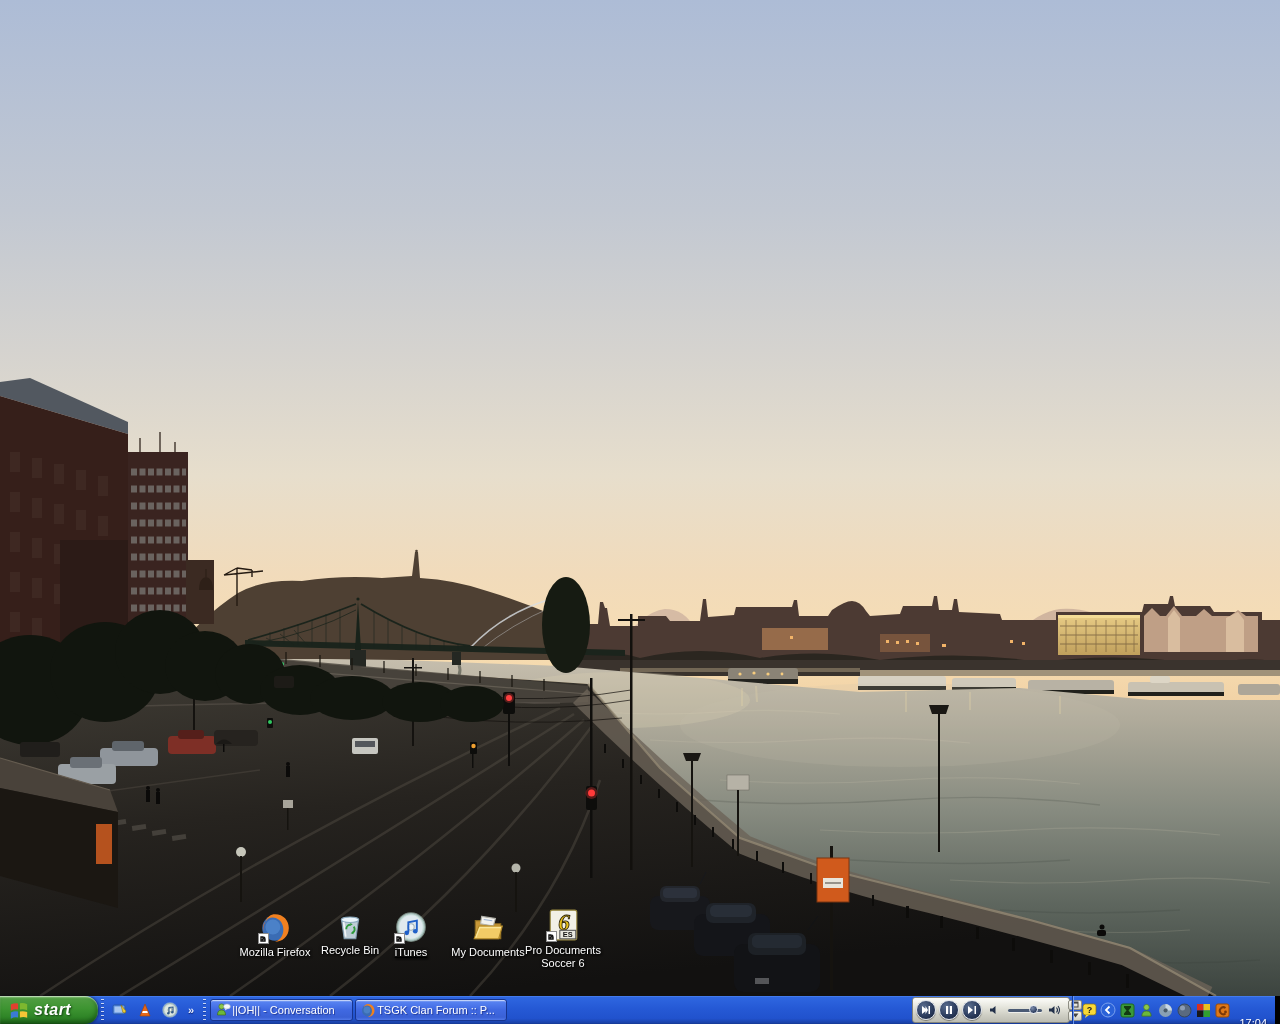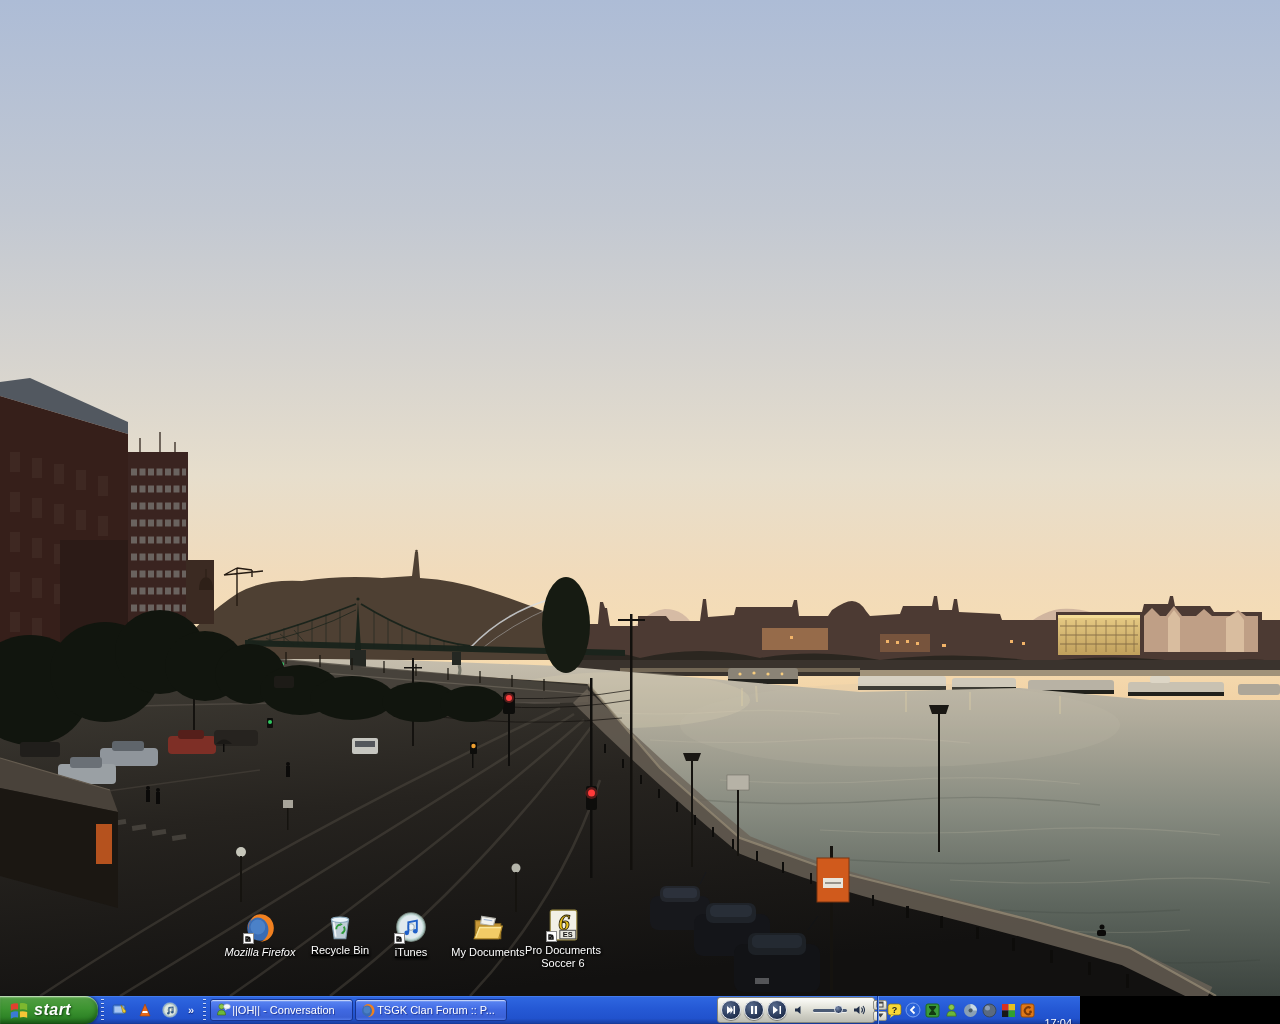--- a/index.html
+++ b/index.html
@@ -14,21 +14,21 @@
 
   
   .desk-icon { position:absolute; width:84px; text-align:center; cursor:default; }
   .desk-icon .glyph { position:relative; width:34px; height:34px; margin:0 auto; }
   .desk-icon .glyph svg { display:block; }
   .desk-icon .shortcut-arrow { position:absolute; left:0; bottom:0; }
   .desk-icon .lbl { margin-top:2px; font-size:11px; line-height:13px; color:#ffffff;
       text-shadow: 1px 1px 2px rgba(0,0,0,.95), 0 0 3px rgba(0,0,0,.85); }
 
   
-  #taskbar { position:absolute; left:0; top:996px; width:1080px; height:28px;
+  #taskbar { position:absolute; left:0; top:996px; width:1275px; height:28px;
       background:linear-gradient(180deg,#4e86f4 0%,#2e66e0 5%,#2559d5 45%,#2152cd 80%,#1a41a8 96%,#15378f 100%);
       display:flex; align-items:center; }
 
   #start-btn { width:98px; height:28px; flex:0 0 auto; display:flex; align-items:center; gap:5px;
       padding-left:9px; border-radius:0 13px 13px 0;
       background:linear-gradient(180deg,#8ec87e 0%,#4f9c41 10%,#3d9431 45%,#2f8527 75%,#236b1d 95%,#1c5518 100%);
       box-shadow: inset 0 1px 1px rgba(255,255,255,.5), inset -2px -2px 4px rgba(0,40,0,.35), 1px 0 3px rgba(0,0,20,.5);
       cursor:pointer; }
   #start-btn .start-text { color:#fff; font-size:16px; font-weight:bold; font-style:italic;
       text-shadow:1px 1px 2px rgba(10,50,10,.8); letter-spacing:.5px; }
@@ -439,37 +439,37 @@
       </g>
 
       <g>
         <path d="M0,758 L110,790 L118,812 L0,788 Z" fill="#49423a"></path>
         <path d="M0,758 L110,790" stroke="#655c50" stroke-width="1.2"></path>
         <path d="M0,788 L118,812 L118,908 L0,876 Z" fill="#1b1712"></path>
         <rect x="96" y="824" width="16" height="40" fill="#b5521e"></rect>
       </g>
     </svg>
 
-    <div class="desk-icon" style="left:218px; top:910px;font-style:italic;">
+    <div class="desk-icon" style="left:233px; top:910px;">
       <div class="glyph">
         <svg width="34" height="34" viewBox="0 0 32 32">
           <circle cx="16" cy="17" r="12" fill="#3a6cb4"></circle>
           <path d="M16,4 C24,4 29,10 29,17 C29,25 23,30 16,30 C24,28 27,16 20,9.5 C15,5.5 9.5,7 7,11 C8.5,6.5 12,4 16,4 Z" fill="#f08020"></path>
           <path d="M7,11 C5,14 4.6,18 6,21.5 C4,16 5,12.5 7,11 Z" fill="#e86a10"></path>
           <circle cx="14" cy="16" r="7" fill="#5a94d8" opacity=".55"></circle>
         </svg>
         <svg class="shortcut-arrow" width="11" height="11" viewBox="0 0 11 11">
           <rect x="0.5" y="0.5" width="10" height="10" fill="#ffffff" stroke="#8a8a8a"></rect>
           <path d="M3,8 L3,4 L5,4 L5,6 L7,6 L7,8 Z M4,7 L7,4" stroke="#111" stroke-width="1.4" fill="none"></path>
         </svg>
       </div>
       <div class="lbl">Mozilla Firefox</div>
     </div>
 
-    <div class="desk-icon" style="left:298px; top:908px;text-decoration:underline;">
+    <div class="desk-icon" style="left:308px; top:908px;">
       <div class="glyph">
         <svg width="34" height="34" viewBox="0 0 32 32">
           <path d="M8,11 L24,11 L21.5,29 L10.5,29 Z" fill="#cfe0ea" opacity=".9" stroke="#8aa8bc"></path>
           <ellipse cx="16" cy="11" rx="8.2" ry="2.6" fill="#eaf4fa" stroke="#8aa8bc"></ellipse>
           <path d="M10,13 L12,27" stroke="#ffffff" stroke-width="1.6" opacity=".8"></path>
           <g stroke="#2e9a3a" stroke-width="1.8" fill="none">
             <path d="M12.5,20 A4,4 0 0 1 16,15.8"></path>
             <path d="M19.5,17.5 A4,4 0 0 1 18.5,23.4"></path>
           </g>
           <path d="M16.2,14.2 L18.6,15.4 L16,17 Z M19.2,24.6 L16.6,23.8 L18.8,21.8 Z" fill="#2e9a3a"></path>

